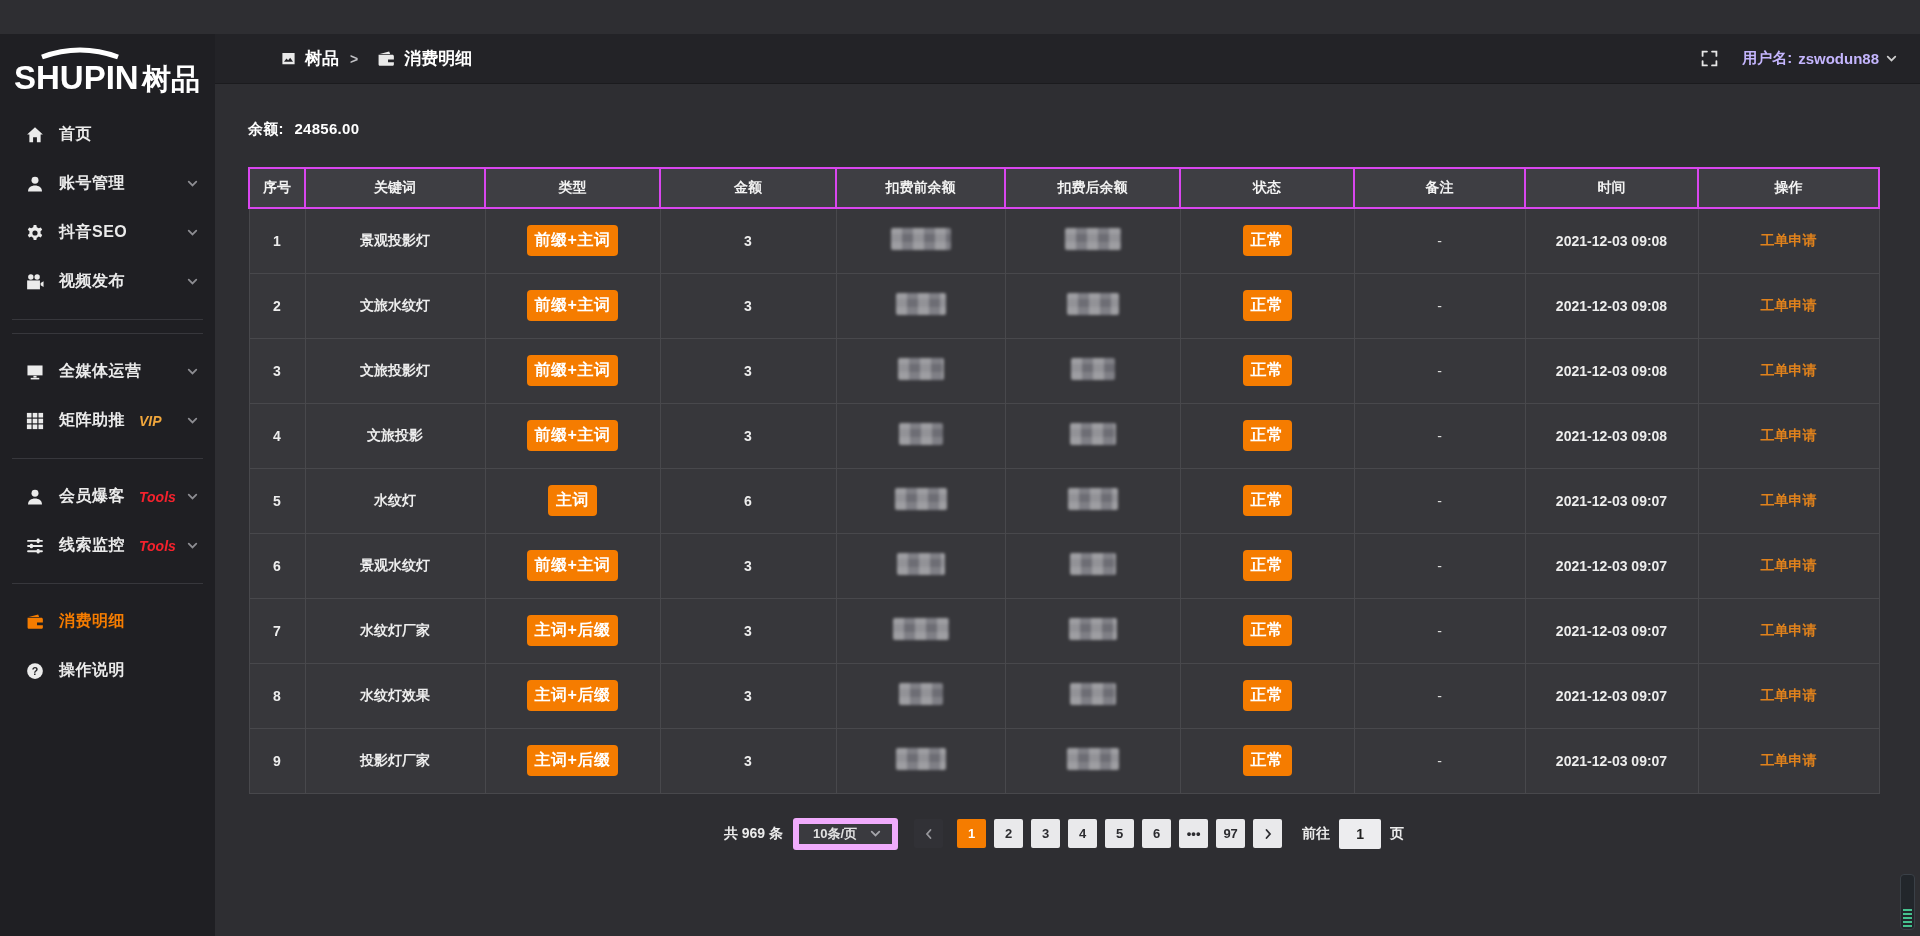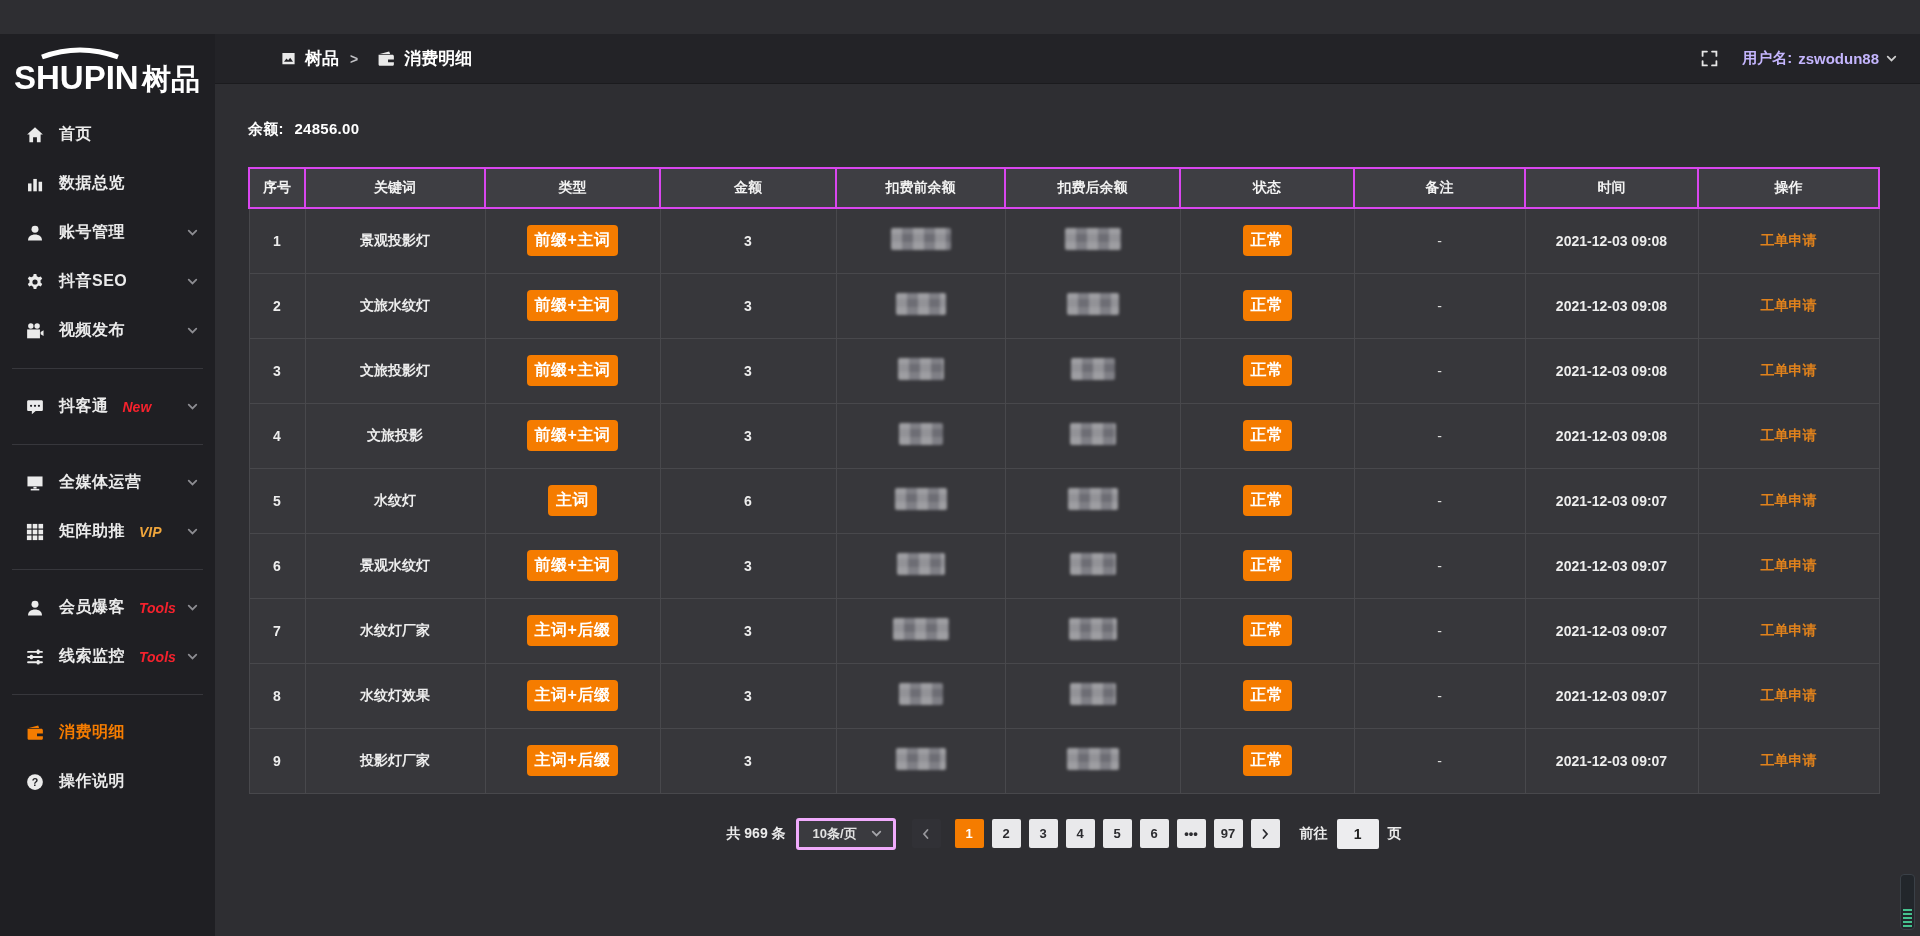--- a/index.html
+++ b/index.html
@@ -45,21 +45,21 @@
   .action-link { color:#e0821c; cursor:pointer; font-weight:700; }
   .remark { color:#dcdcdc; font-weight:400; }
   .censored { display:inline-block; height:22px; border-radius:2px; opacity:.8; filter:blur(1.6px);
       background-image:
         repeating-linear-gradient(90deg, rgba(255,255,255,.38) 0 11px, rgba(255,255,255,.05) 11px 22px),
         repeating-linear-gradient(0deg, #8c8c93 0 8px, #74747c 8px 16px); }
 
   
   .pagination { margin-top:24px; display:flex; align-items:center; justify-content:center; gap:10px;
                 color:#ececec; font-size:14px; font-weight:600; }
-  .page-size { background:#3a3a3f; border:3px solid #f0abfc; border-radius:3px; height:32px; min-width:100px;
+  .page-size { background:#3a3a3f; border:6px solid #f0abfc; border-radius:3px; height:32px; min-width:100px;
                padding:0 10px 0 14px; display:flex; align-items:center; gap:12px; font-size:13px; color:#e2e2e2; cursor:pointer; }
   .page-size .chev { color:#a5a5aa; display:flex; margin-left:auto; }
   .pages { display:flex; align-items:center; gap:8px; margin-left:6px; }
   .pg-btn { min-width:29px; height:29px; padding:0 5px; background:#e9e9eb; color:#2c2c30; display:flex;
             align-items:center; justify-content:center; border-radius:2px; font-weight:700; font-size:13px; cursor:pointer; }
   .pg-btn.active { background:#f57c00; color:#fff; }
   .pg-btn.prev { background:#313136; color:#97979c; }
   .goto { display:flex; align-items:center; gap:9px; margin-left:10px; }
   .goto-input { width:42px; height:30px; background:#ededef; color:#222; text-align:center; border:none;
                 border-radius:2px; font-size:14px; font-weight:700; }
@@ -92,30 +92,20 @@
           <span class="mi-icon">
             <svg viewBox="0 0 16 16" width="18" height="18" fill="currentColor">
               <path d="M8 1.2 15 7.6h-2v6.9H9.7V10H6.3v4.5H3V7.6H1z"></path>
             </svg>
           </span>
           <span class="mi-label">首页</span>
         </div>
         <div class="menu-item">
           <span class="mi-icon">
             <svg viewBox="0 0 16 16" width="18" height="18" fill="currentColor">
-              <rect x="1.8" y="7.5" width="3.1" height="7"></rect>
-              <rect x="6.5" y="3.5" width="3.1" height="11"></rect>
-              <rect x="11.2" y="6" width="3.1" height="8.5"></rect>
-            </svg>
-          </span>
-          <span class="mi-label">数据总览</span>
-        </div>
-        <div class="menu-item">
-          <span class="mi-icon">
-            <svg viewBox="0 0 16 16" width="18" height="18" fill="currentColor">
               <circle cx="8" cy="4.6" r="3.1"></circle>
               <path d="M1.8 14.6c0-3.4 2.8-5.2 6.2-5.2s6.2 1.8 6.2 5.2z"></path>
             </svg>
           </span>
           <span class="mi-label">账号管理</span>
           <span class="mi-chevron">
             <svg viewBox="0 0 12 12" width="13" height="13" fill="none" stroke="currentColor" stroke-width="1.6" stroke-linecap="round">
               <path d="M2.5 4.2 6 7.8 9.5 4.2"></path>
             </svg>
           </span>
@@ -143,34 +133,20 @@
             </svg>
           </span>
           <span class="mi-label">视频发布</span>
           <span class="mi-chevron">
             <svg viewBox="0 0 12 12" width="13" height="13" fill="none" stroke="currentColor" stroke-width="1.6" stroke-linecap="round">
               <path d="M2.5 4.2 6 7.8 9.5 4.2"></path>
             </svg>
           </span>
         </div>
         <div class="menu-divider"></div>
-        <div class="menu-item">
-          <span class="mi-icon">
-            <svg viewBox="0 0 16 16" width="18" height="18" fill="currentColor">
-              <path fill-rule="evenodd" d="M2.2 2h11.6c.7 0 1.2.5 1.2 1.2v7.2c0 .7-.5 1.2-1.2 1.2H8.6L5.2 14.4v-2.8h-3c-.7 0-1.2-.5-1.2-1.2V3.2C1 2.5 1.5 2 2.2 2zm2.3 5.9a1 1 0 1 0 0-2 1 1 0 0 0 0 2zm3.5 0a1 1 0 1 0 0-2 1 1 0 0 0 0 2zm3.5 0a1 1 0 1 0 0-2 1 1 0 0 0 0 2z"></path>
-            </svg>
-          </span>
-          <span class="mi-label">抖客通</span>
-          <span class="mi-badge" style="color: rgb(245, 34, 45);">New</span>
-          <span class="mi-chevron">
-            <svg viewBox="0 0 12 12" width="13" height="13" fill="none" stroke="currentColor" stroke-width="1.6" stroke-linecap="round">
-              <path d="M2.5 4.2 6 7.8 9.5 4.2"></path>
-            </svg>
-          </span>
-        </div>
         <div class="menu-divider"></div>
         <div class="menu-item">
           <span class="mi-icon">
             <svg viewBox="0 0 16 16" width="18" height="18" fill="currentColor">
               <path d="M1.3 2.2h13.4v8.8H1.3z"></path>
               <rect x="6.6" y="11.4" width="2.8" height="1.6"></rect>
               <rect x="4.2" y="13.2" width="7.6" height="1.4"></rect>
             </svg>
           </span>
           <span class="mi-label">全媒体运营</span>

